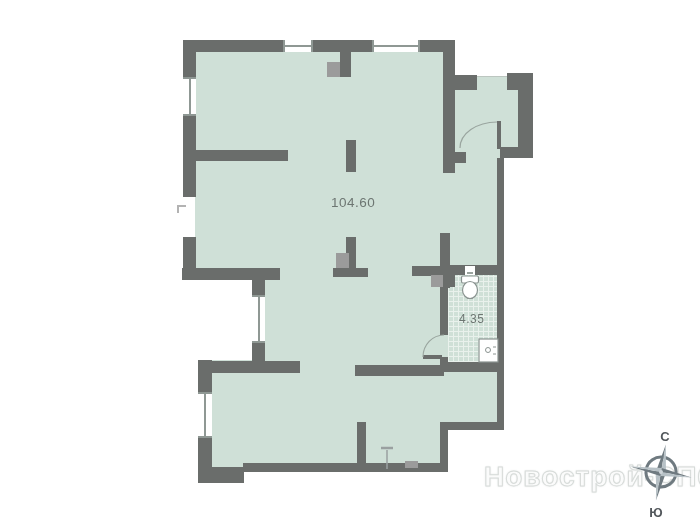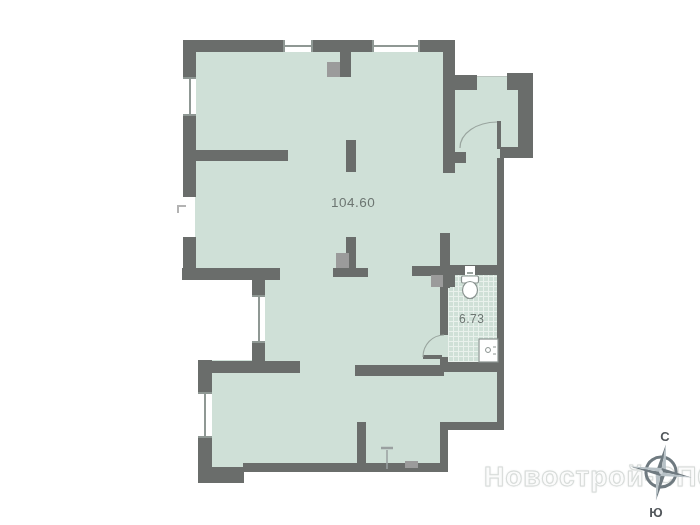--- a/index.html
+++ b/index.html
@@ -126,21 +126,21 @@
   <div class="win-v" style="left:198px;top:392px;width:14px;height:46px"></div>
 
   <div class="notch" style="left:465px;top:266px;width:10px;height:9px">
       <i></i>
     </div>
 
   <div class="tick" style="left:177px;top:205px;width:9px;height:2px"></div>
   <div class="tick" style="left:177px;top:207px;width:2px;height:6px"></div>
 
   <div class="lbl lbl-main" style="left:331px;top:195px">104.60</div>
-  <div class="lbl lbl-bath" style="left:459px;top:312px">6.73</div>
+  <div class="lbl lbl-bath" style="left:459px;top:312px">4.35</div>
 
   <div class="wm">Новострой-СПб</div>
 
   <svg class="overlay" viewBox="0 0 700 525">
 
     <path d="M 497 122 A 37 26 0 0 0 460 148" fill="none" stroke="#9aa59f" stroke-width="1.2"></path>
 
     <path d="M 444 335 A 21 22 0 0 0 423 357" fill="none" stroke="#9aa59f" stroke-width="1.2"></path>
 
     <g>

